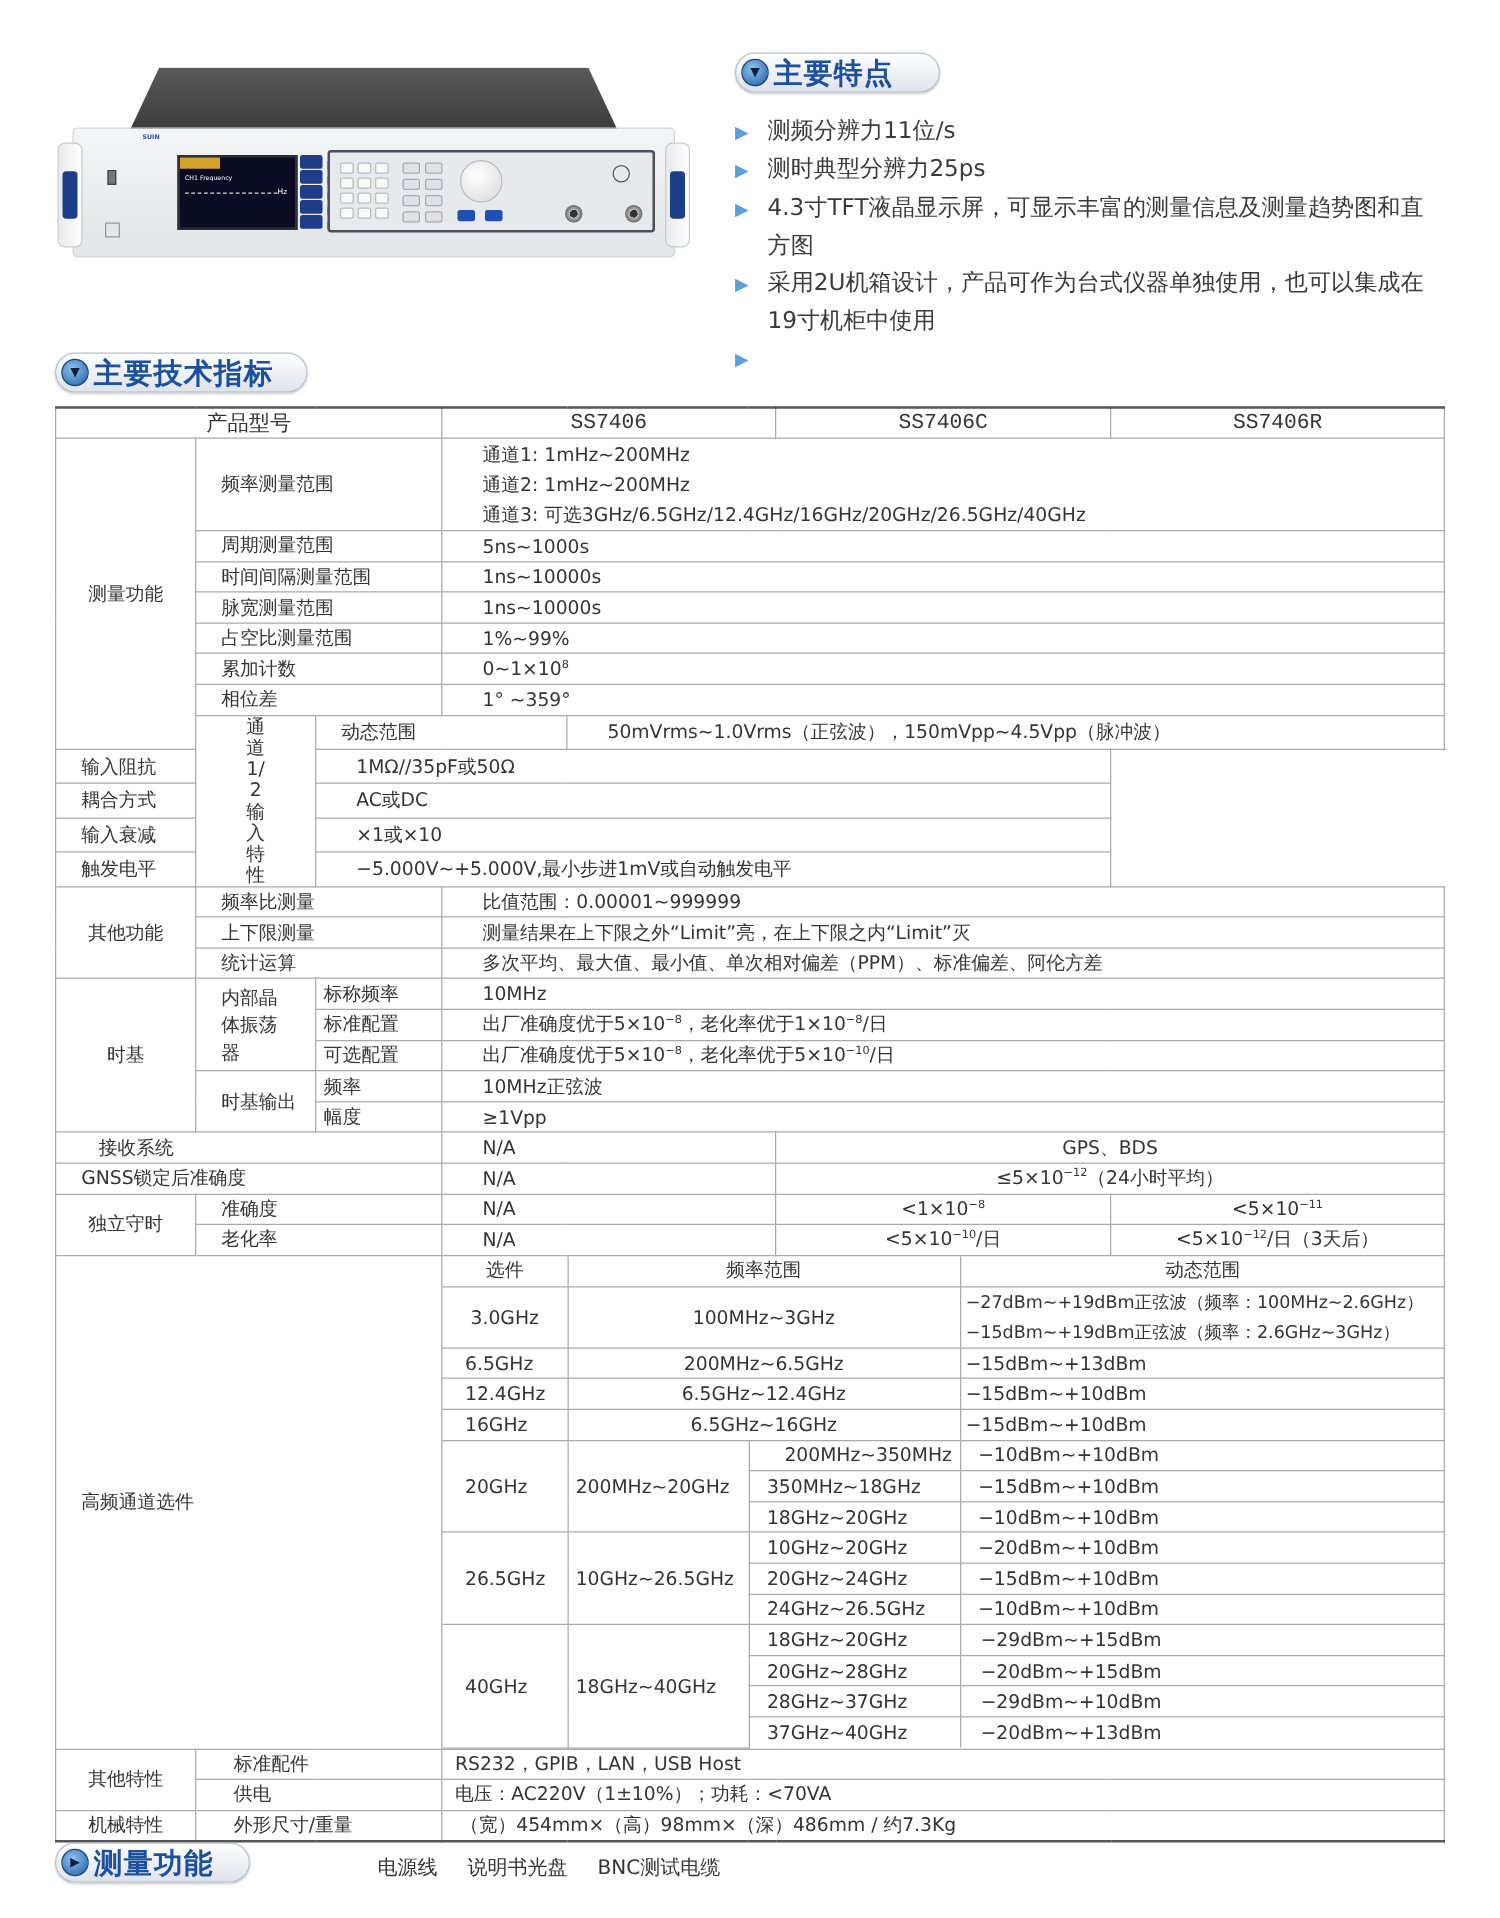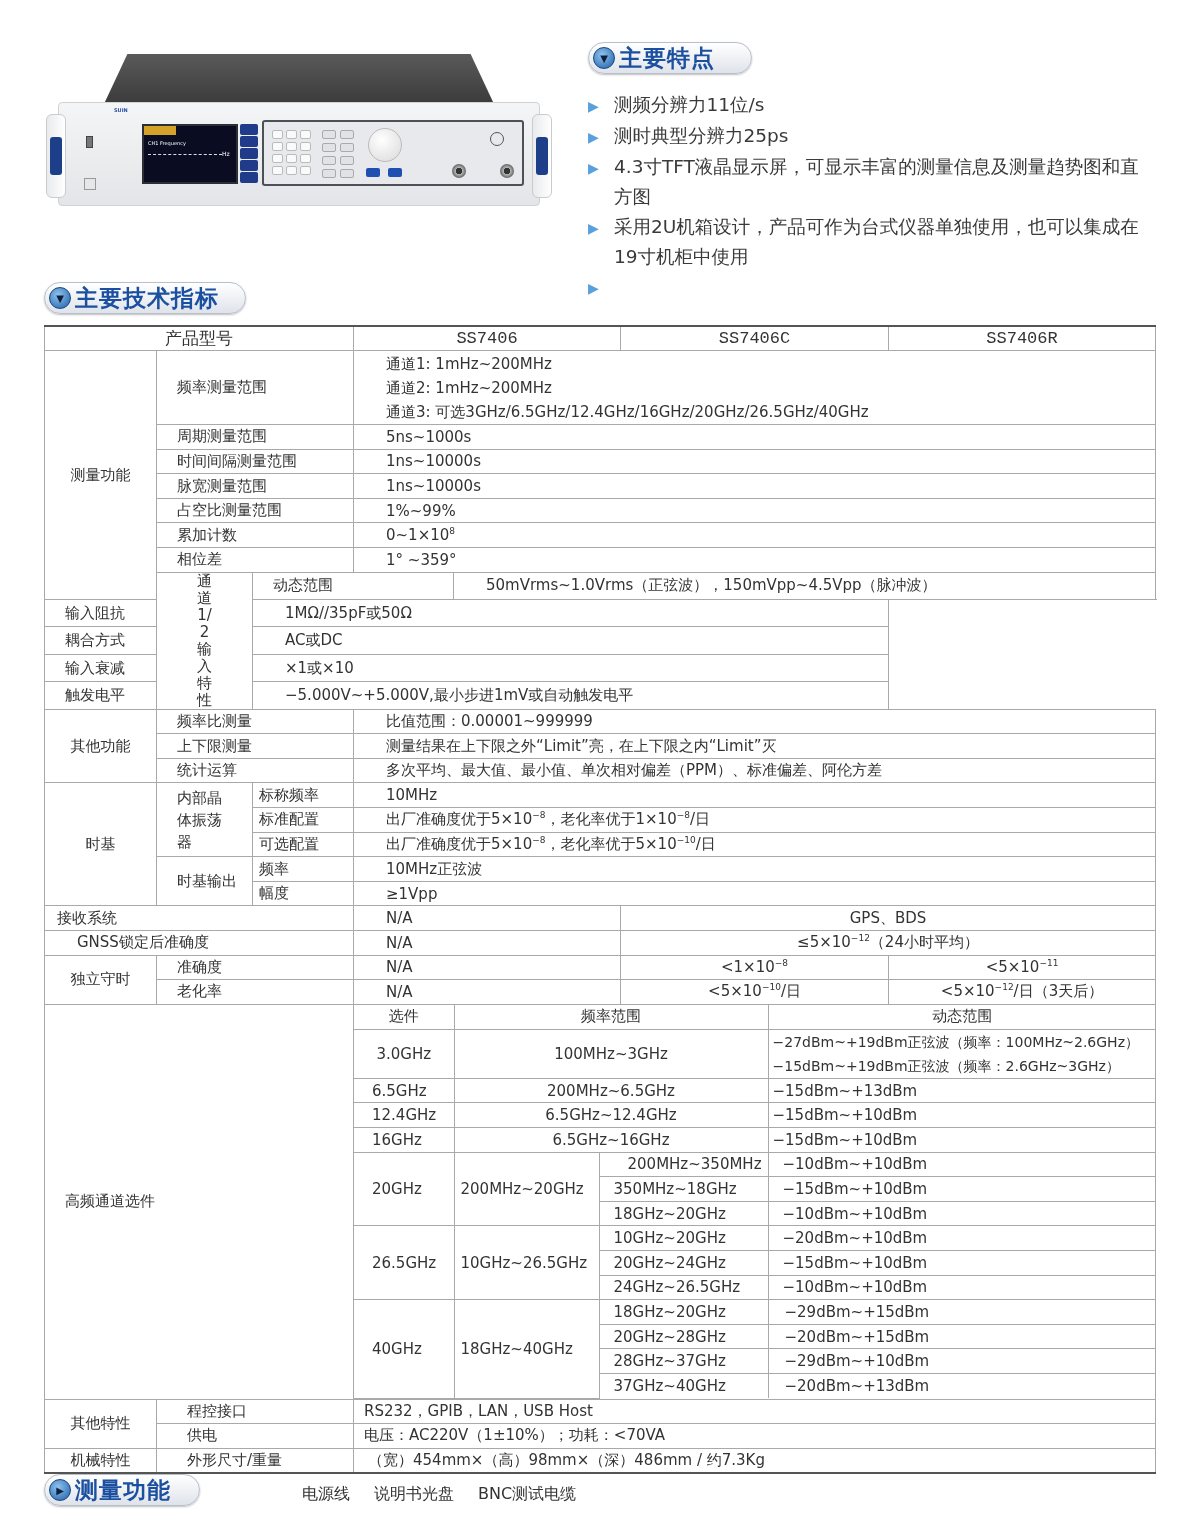--- a/index.html
+++ b/index.html
@@ -276,26 +276,26 @@
     <td class="lbl" rowspan="2">时基输出</td>
     <td style="padding-left:6px">频率</td>
     <td class="v" colspan="6">10MHz正弦波</td>
   </tr>
   <tr>
     <td style="padding-left:6px">幅度</td>
     <td class="v" colspan="6">≥1Vpp</td>
   </tr>
 
   <tr>
-    <td colspan="3" style="padding-left:12px">接收系统</td>
+    <td colspan="3" style="padding-left:34px">接收系统</td>
     <td class="v" colspan="3">N/A</td>
     <td class="c" colspan="3">GPS、BDS</td>
   </tr>
   <tr>
-    <td colspan="3" style="padding-left:32px">GNSS锁定后准确度</td>
+    <td colspan="3" style="padding-left:20px">GNSS锁定后准确度</td>
     <td class="v" colspan="3">N/A</td>
     <td class="c" colspan="3"><span>≤5×10</span><sup>−12</sup><span>（24小时平均）</span></td>
   </tr>
 
   <tr>
     <td class="grp" rowspan="2">独立守时</td>
     <td class="lbl" colspan="2">准确度</td>
     <td class="v" colspan="3">N/A</td>
     <td class="c" colspan="2"><span>&lt;1×10</span><sup>−8</sup></td>
     <td class="c"><span>&lt;5×10</span><sup>−11</sup></td>
@@ -395,21 +395,21 @@
                 <td style="padding-left:14px; height:24.6px">37GHz~40GHz</td>
                 <td style="padding-left:16px">−20dBm~+13dBm</td>
               </tr>
       </tbody>
           </table>
     </td>
   </tr>
 
   <tr>
     <td class="grp" rowspan="2">其他特性</td>
-    <td class="lbl" colspan="2" style="padding-left:30px">程控接口</td>
+    <td class="lbl" colspan="2" style="padding-left:30px">标准配件</td>
     <td colspan="6" style="padding-left:10px">RS232，GPIB，LAN，USB Host</td>
   </tr>
   <tr>
     <td class="lbl" colspan="2" style="padding-left:30px">供电</td>
     <td colspan="6" style="padding-left:10px">电压：AC220V（1±10%）；功耗：&lt;70VA</td>
   </tr>
 
   <tr>
     <td class="grp">机械特性</td>
     <td class="lbl" colspan="2" style="padding-left:30px">外形尺寸/重量</td>

